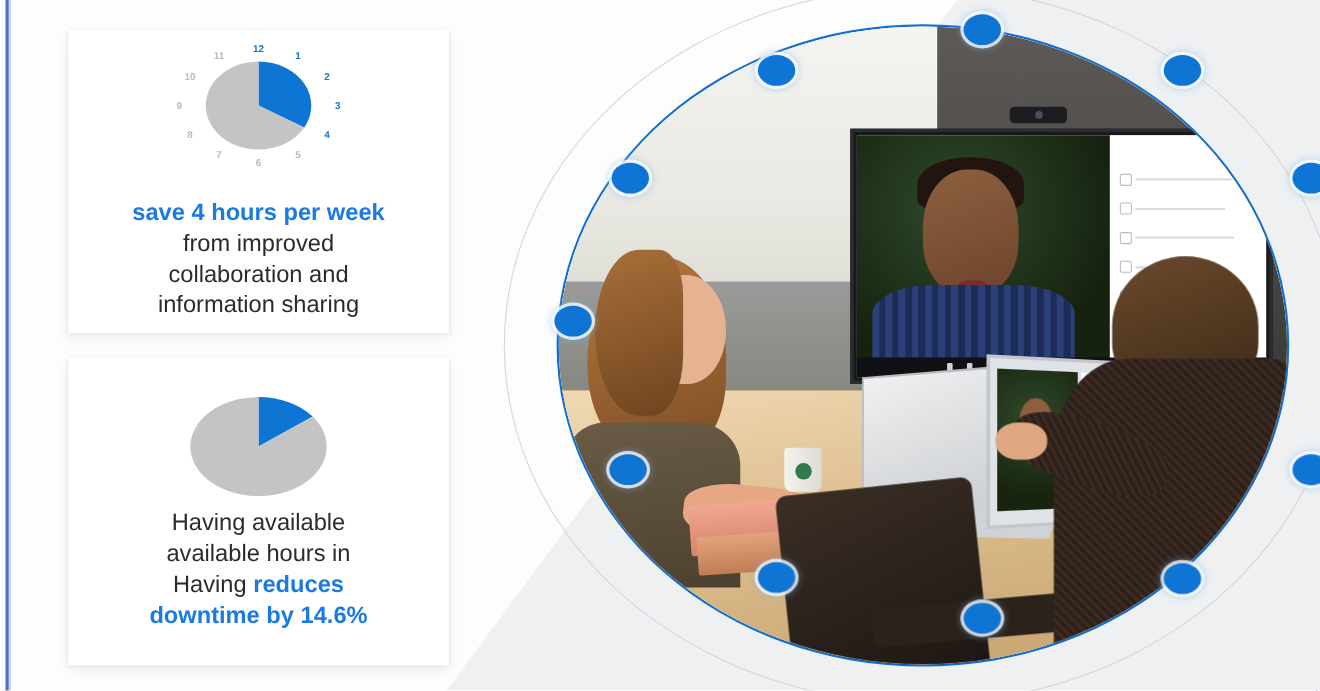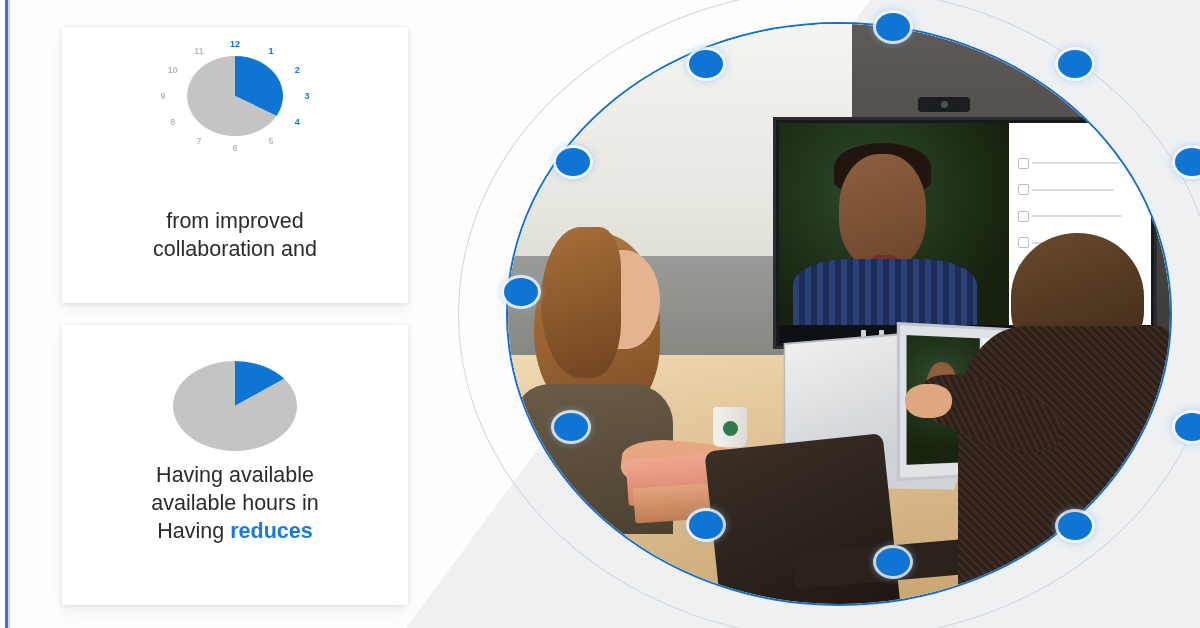--- a/index.html
+++ b/index.html
@@ -467,31 +467,33 @@
       <div class="ring-dot" style="left: 893px; top: 562px;"></div>
     </div>
 
   <div class="card" id="card-1">
     <div class="viz" id="clock-viz"><svg width="170" height="110">
           <path d="M 85 55 L 85 15 A 48 40 0 0 1 126.56921938165306 75 Z" fill="#0f75d4"></path>
           <path d="M 85 55 L 126.56921938165306 75 A 48 40 0 1 1 84.99999999999999 15 Z" fill="#c4c4c4"></path>
         </svg><div class="clock-num on" style="left: 85px; top: 3px;">12</div><div class="clock-num on" style="left: 121px; top: 9.96668px;">1</div><div class="clock-num on" style="left: 147.354px; top: 29px;">2</div><div class="clock-num on" style="left: 157px; top: 55px;">3</div><div class="clock-num on" style="left: 147.354px; top: 81px;">4</div><div class="clock-num off" style="left: 121px; top: 100.033px;">5</div><div class="clock-num off" style="left: 85px; top: 107px;">6</div><div class="clock-num off" style="left: 49px; top: 100.033px;">7</div><div class="clock-num off" style="left: 22.6462px; top: 81px;">8</div><div class="clock-num off" style="left: 13px; top: 55px;">9</div><div class="clock-num off" style="left: 22.6462px; top: 29px;">10</div><div class="clock-num off" style="left: 49px; top: 9.96668px;">11</div></div>
     <div class="card-caption">
       <br>
-      <br>
+      <span class="hl">save 4 hours per week</span><br>
       <span>from improved</span><br>
       <span>collaboration and</span><br>
+      <span>information sharing</span>
     </div>
   </div>
 
   <div class="card" id="card-2">
     <div class="viz" id="pie-viz"><svg width="160" height="110">
           <path d="M 80 55 L 80 10 A 62 45 0 0 1 129.25370647319593 27.6680872124521 Z" fill="#0f75d4"></path>
           <path d="M 80 55 L 129.25370647319593 27.6680872124521 A 62 45 0 1 1 79.99999999999999 10 Z" fill="#c4c4c4"></path>
         </svg></div>
     <div class="card-caption">
       <span>Having available</span><br>
       <span>available hours in</span><br>
       <span>Having </span><span class="hl">reduces</span><br>
+      <span class="hl">downtime by 14.6%</span>
     </div>
   </div>
 
 </div>
 
 </body></html>

